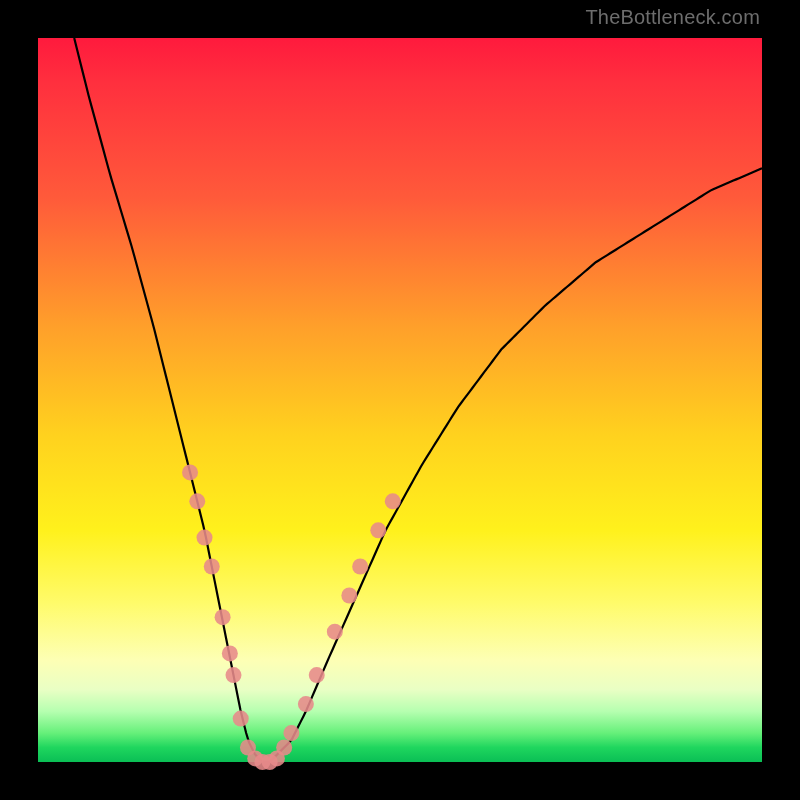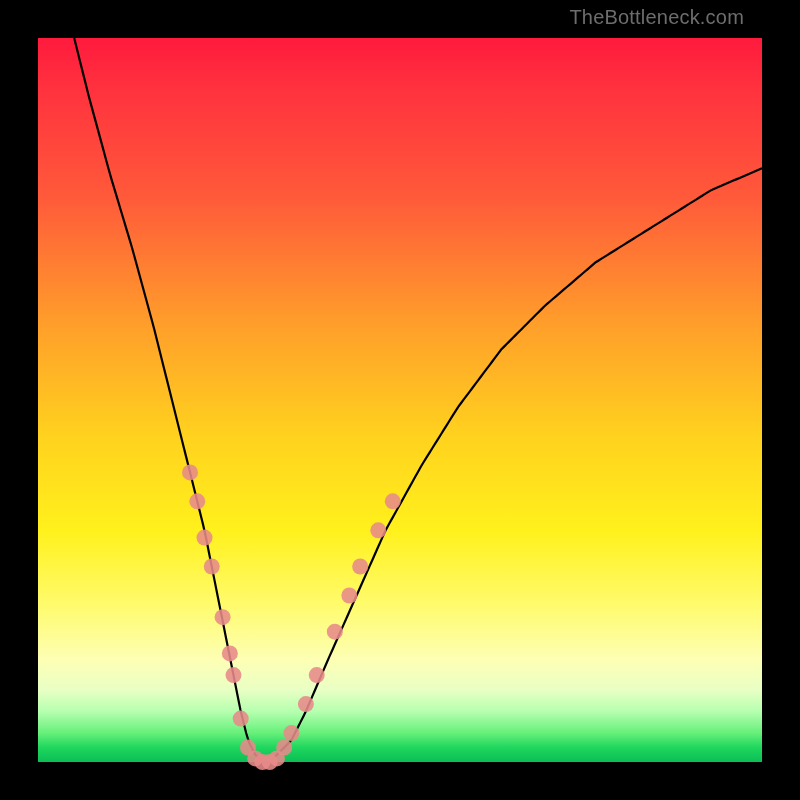--- a/index.html
+++ b/index.html
@@ -39,21 +39,21 @@
       #e9ffc4 90%,
       #b6ffb0 93%,
       #66f07a 96%,
       #1fd65e 98%,
       #0abf55 100%
     );
   }
   .watermark {
     position: absolute;
     top: 6px;
-    right: 56px;
+    right: 40px;
     color: #6d6d6d;
     font-size: 20px;
     font-weight: 500;
     letter-spacing: 0.2px;
     user-select: none;
   }
   svg.curve {
     position: absolute;
     left: 0;
     top: 0;

